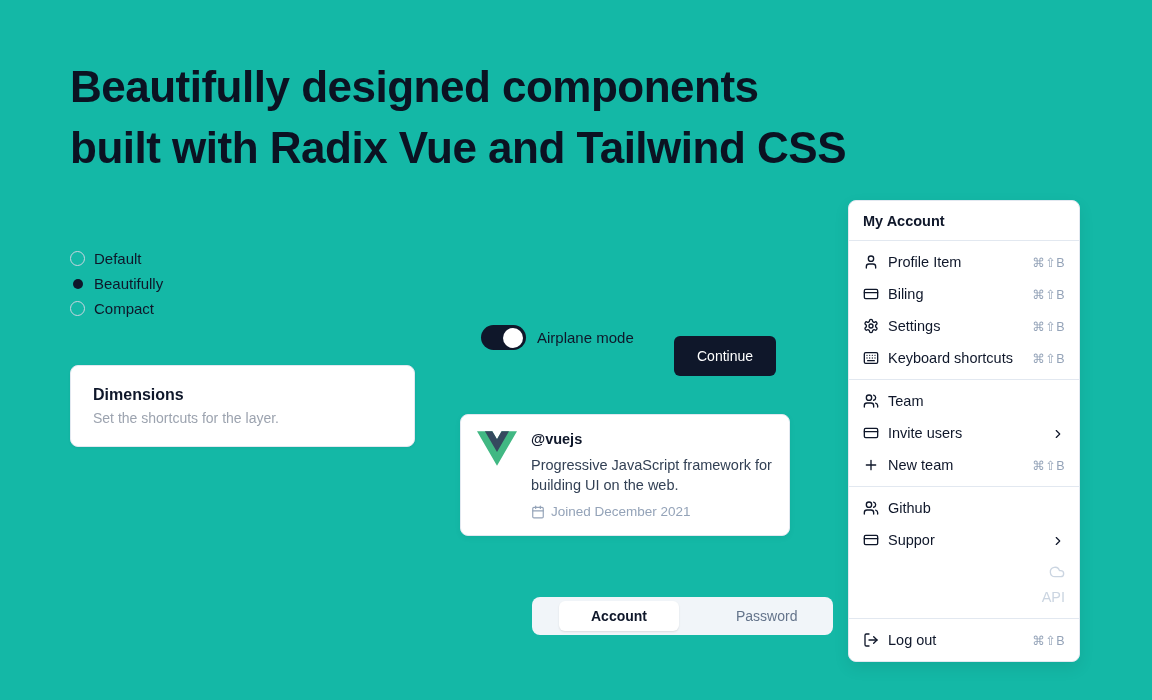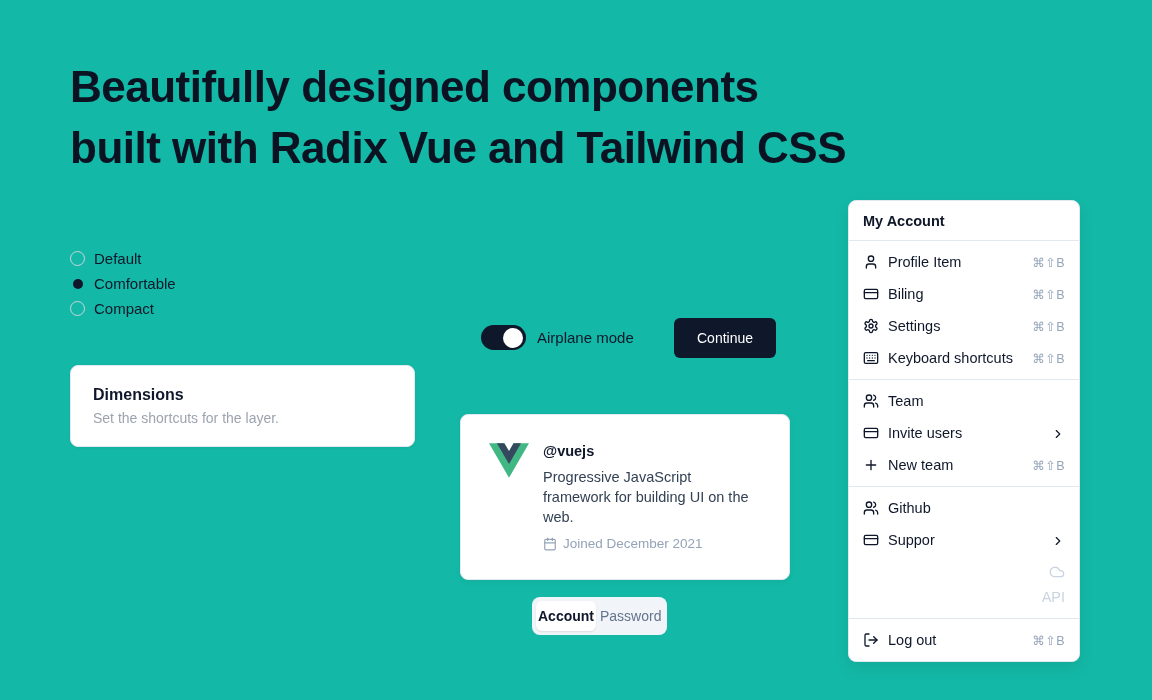--- a/index.html
+++ b/index.html
@@ -31,37 +31,37 @@
   .dim-input { flex:1; height:36px; border:1px solid #e2e8f0; border-radius:6px; padding:0 12px;
     font-size:14px; color:#0f172a; font-family:"Liberation Sans", sans-serif; background:#fff; outline:none; }
 
   
   .airplane { position:absolute; left:481px; top:325px; display:flex; align-items:center; gap:11px; }
   .switch { width:45px; height:25px; border-radius:13px; background:#0f172a; position:relative; cursor:pointer; }
   .switch-knob { position:absolute; top:2.5px; right:3px; width:20px; height:20px; border-radius:50%; background:#fff; }
   .airplane-label { font-size:15px; font-weight:500; }
 
   
-  .continue-btn { position:absolute; left:674px; top:318px; height:40px; padding:0 23px;
+  .continue-btn { position:absolute; left:674px; top:336px; height:40px; padding:0 23px;
     background:#0f172a; color:#fff; border:none; border-radius:6px; font-size:14px; font-weight:500;
     font-family:"Liberation Sans", sans-serif; cursor:pointer; }
 
   
   .vue-card { position:absolute; left:460px; top:414px; width:330px; background:#fff;
     border:1px solid #e2e8f0; border-radius:8px; box-shadow:0 2px 6px rgba(0,0,0,.05);
-    padding:28px; display:flex; gap:14px; }
+    padding:16px; display:flex; gap:14px; }
   .vue-logo { flex:0 0 40px; }
   .vue-handle { font-size:14.5px; font-weight:700; }
   .vue-desc { margin-top:8px; font-size:14.5px; color:#334155; line-height:20px; }
   .vue-joined { margin-top:9px; display:flex; align-items:center; gap:6px; color:#94a3b8; font-size:13.5px; }
 
   
   .tabs { position:absolute; left:532px; top:597px; background:#f1f5f9; border-radius:8px;
     padding:4px; display:inline-flex; gap:2px; }
-  .tab { padding:7px 2px; font-size:14px; border-radius:6px; color:#64748b; font-weight:500; cursor:pointer; }
+  .tab { padding:7px 32px; font-size:14px; border-radius:6px; color:#64748b; font-weight:500; cursor:pointer;margin-left:23px; }
   .tab.active { background:#fff; color:#0f172a; font-weight:700; box-shadow:0 1px 2px rgba(0,0,0,.1); }
 
   
   .menu { position:absolute; left:848px; top:200px; width:232px; background:#fff;
     border:1px solid #e2e8f0; border-radius:8px; box-shadow:0 6px 16px rgba(0,0,0,.08); }
   .menu-title { padding:12px 14px 11px 14px; font-size:14.5px; font-weight:700; }
   .menu-sep { height:1px; background:#e2e8f0; }
   .menu-group { padding:5px 4px; }
   .menu-item { display:flex; align-items:flex-end; gap:9px; padding:8px 10px; font-size:14.5px;
     border-radius:4px; cursor:pointer; color:#0f172a; }
@@ -87,21 +87,21 @@
     <div class="radio-row">
       <span class="radio-slot">
           <span class="radio-ring"></span>
         </span>
       <span>Default</span>
     </div>
     <div class="radio-row">
       <span class="radio-slot">
           <span class="radio-dot"></span>
         </span>
-      <span>Comfortable</span>
+      <span>Beautifully</span>
     </div>
     <div class="radio-row">
       <span class="radio-slot">
           <span class="radio-ring"></span>
         </span>
       <span>Compact</span>
     </div>
   </div>
 
   <div class="dim-card">

